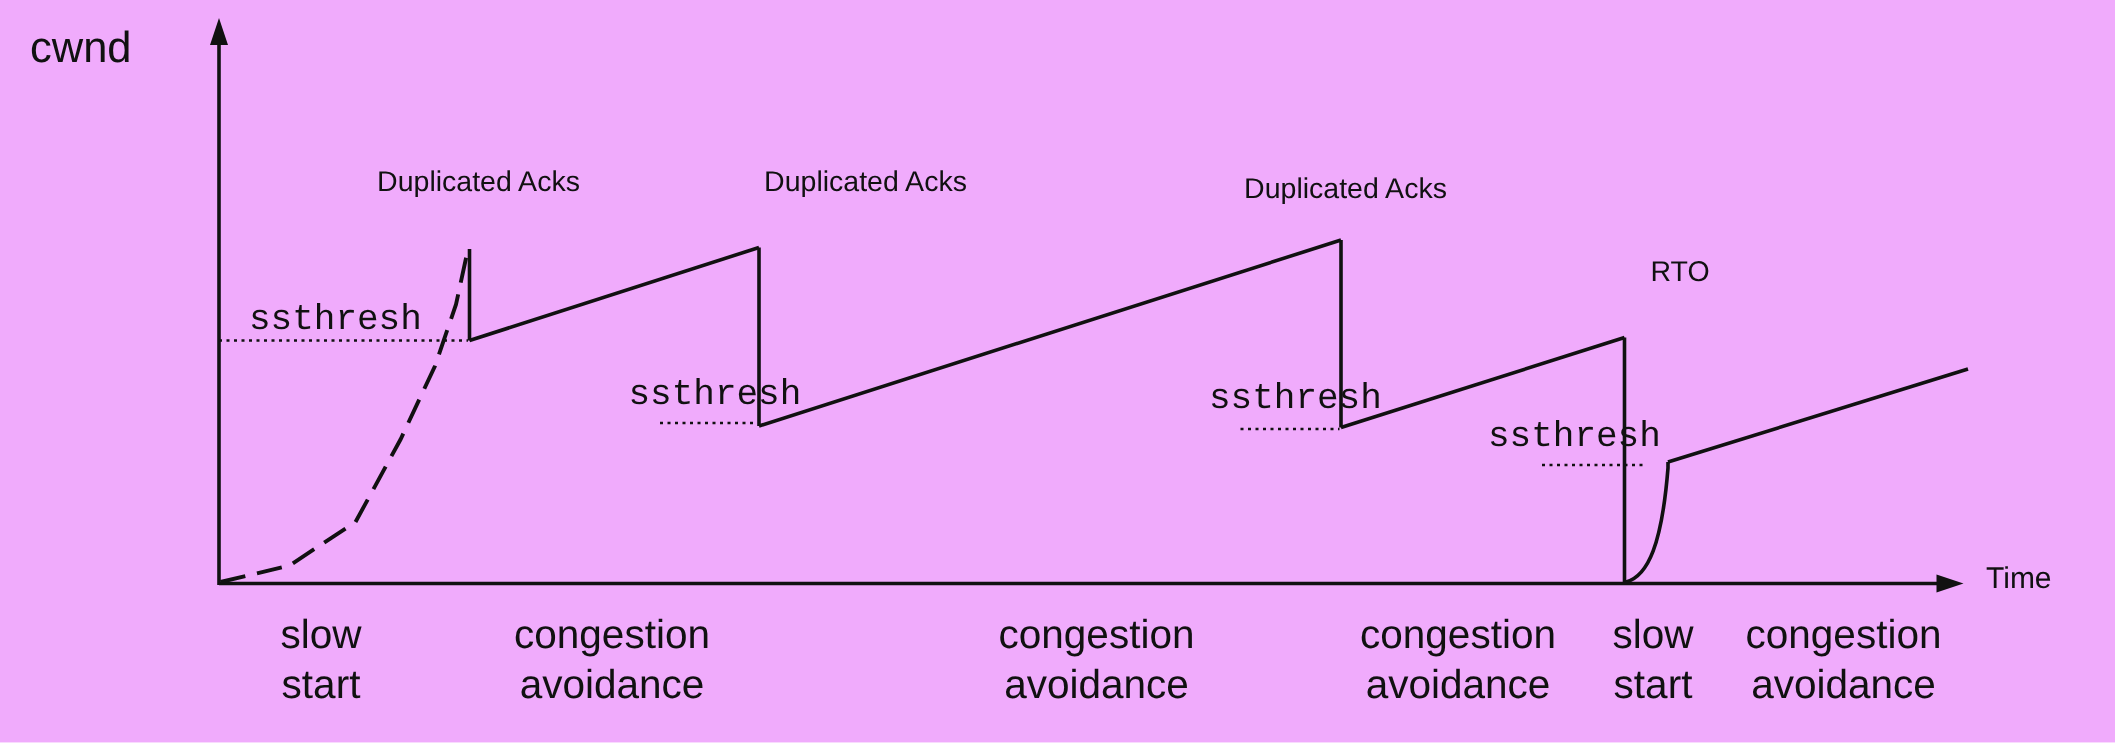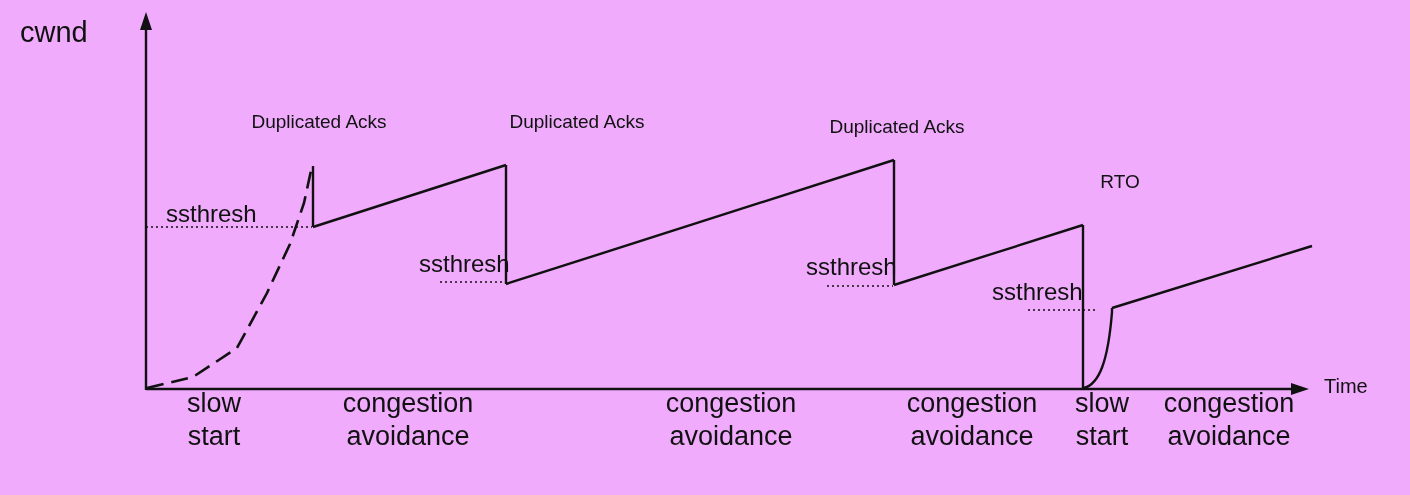--- a/index.html
+++ b/index.html
@@ -9,27 +9,27 @@
     height: 495px;
     background: #f0abfc;
     overflow: hidden;
     font-family: "Liberation Sans", sans-serif;
     color: #111111;
   }
   .stage svg { position: absolute; left: 0; top: 0; }
   .lbl { position: absolute; white-space: nowrap; }
   .axis-lbl { font-size: 29px; }
   .event-lbl { font-size: 19px; transform: translateX(-50%); }
-  .ssthresh-lbl { font-family: Liberation Sans, sans-serif; font-size: 24px; }
+  .ssthresh-lbl { font-family: Liberation Mono, monospace; font-size: 24px; }
   .phase-lbl {
     font-size: 27px;
     line-height: 33px;
     text-align: center;
     transform: translateX(-50%);
-    top: 387px;
+    top: 407px;
   }
   .phase-lbl span { display: block; }
 
   
   #lbl-cwnd  { left: 20px;  top: 16px; }
   #lbl-time  { left: 1324px; top: 375px; font-size: 20px; }
   #lbl-dup1  { left: 319px; top: 111px; }
   #lbl-dup2  { left: 577px; top: 111px; }
   #lbl-dup3  { left: 897px; top: 116px; }
   #lbl-rto   { left: 1120px; top: 171px; }

